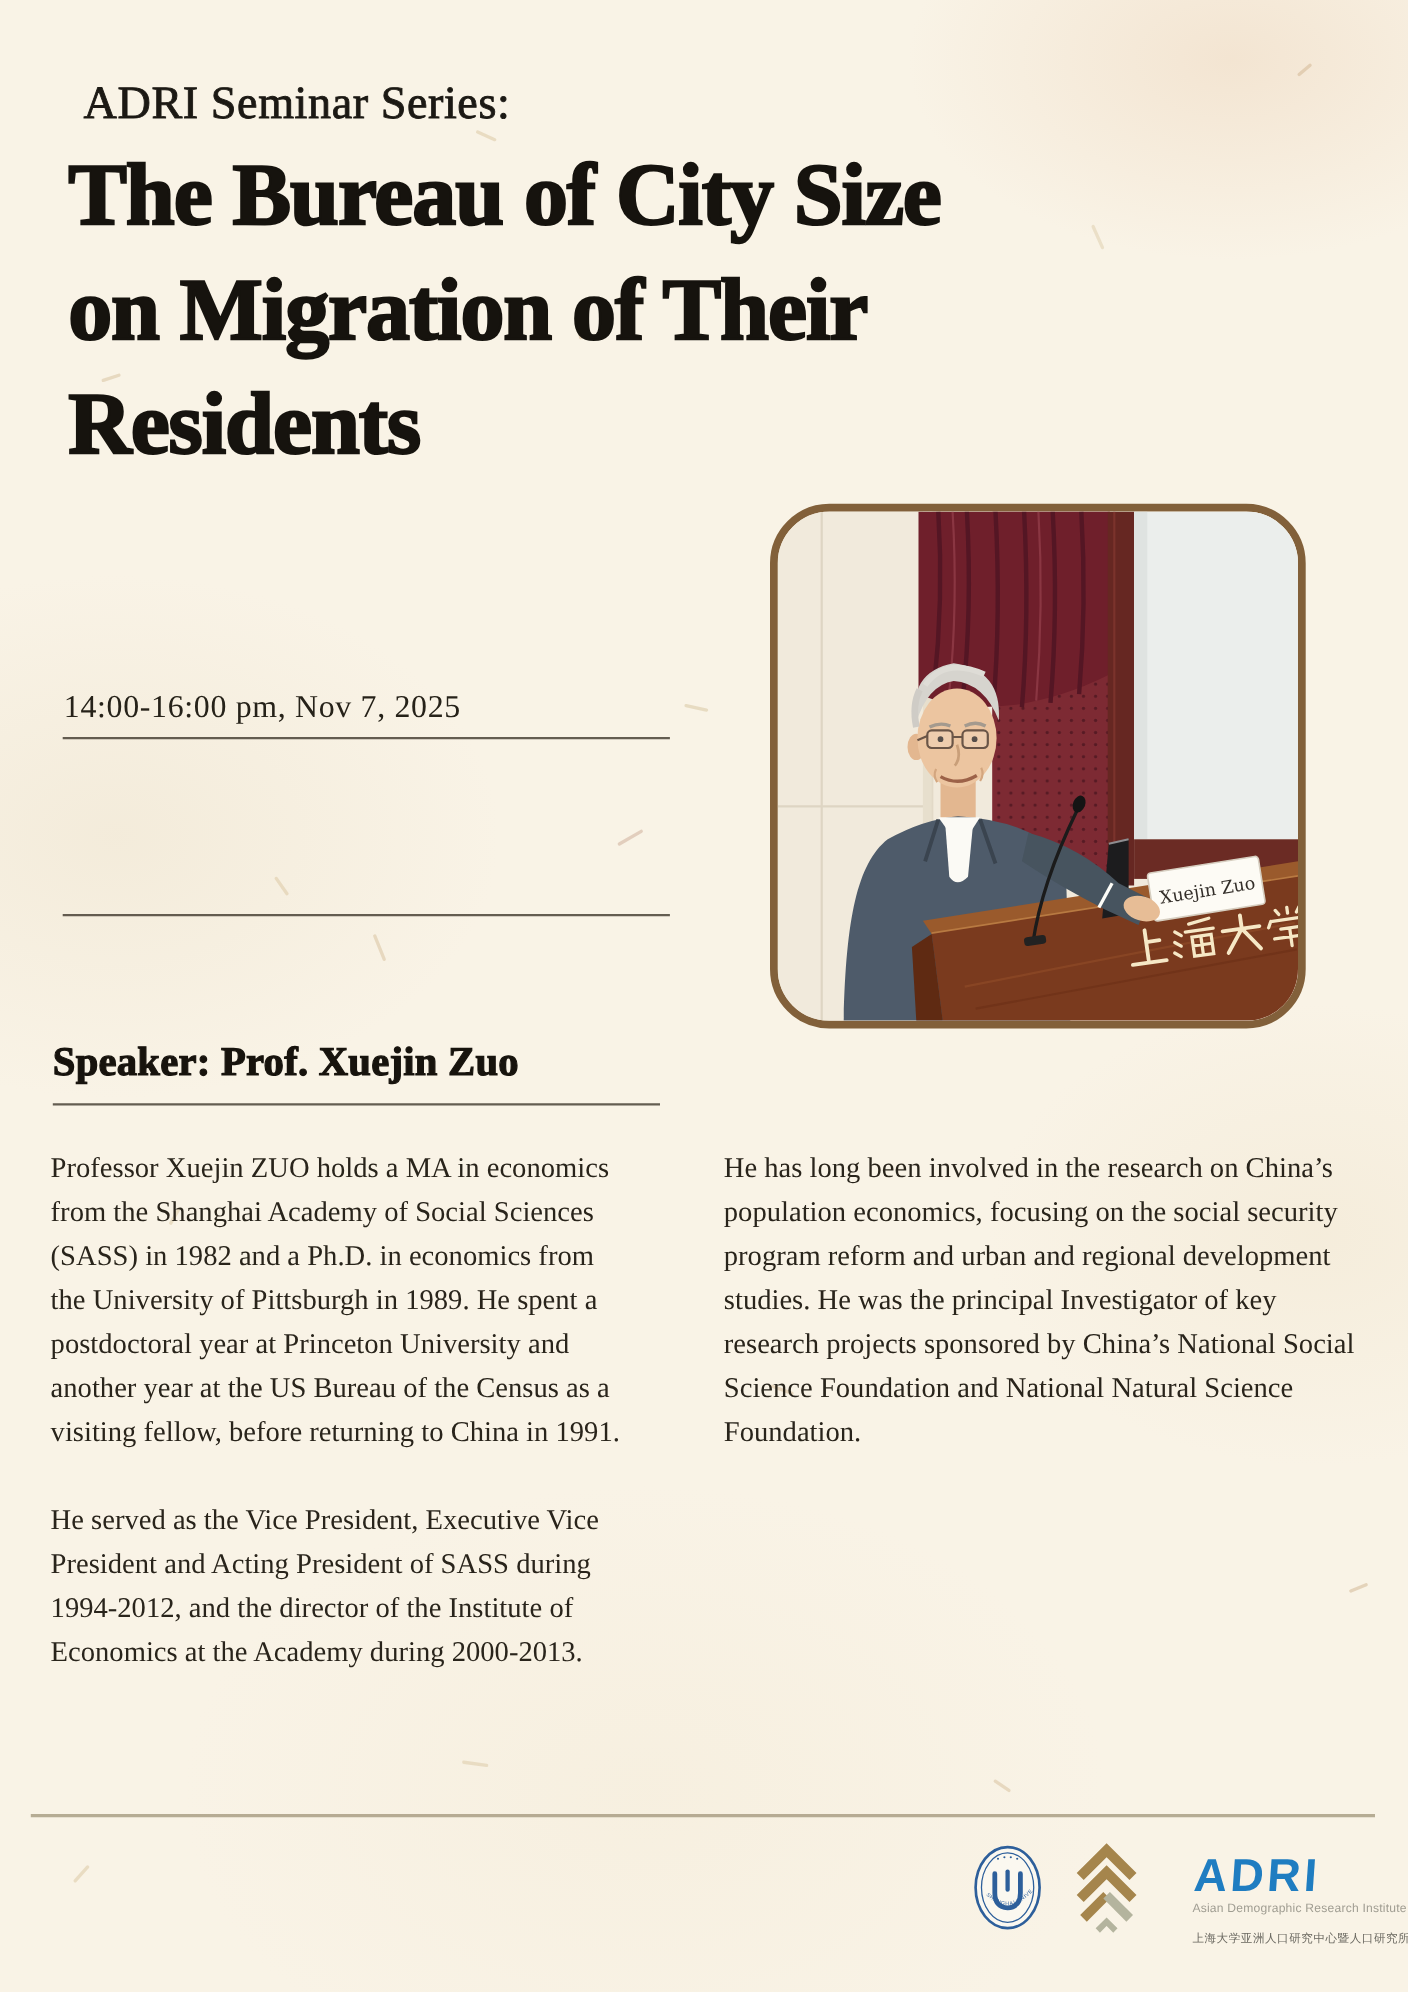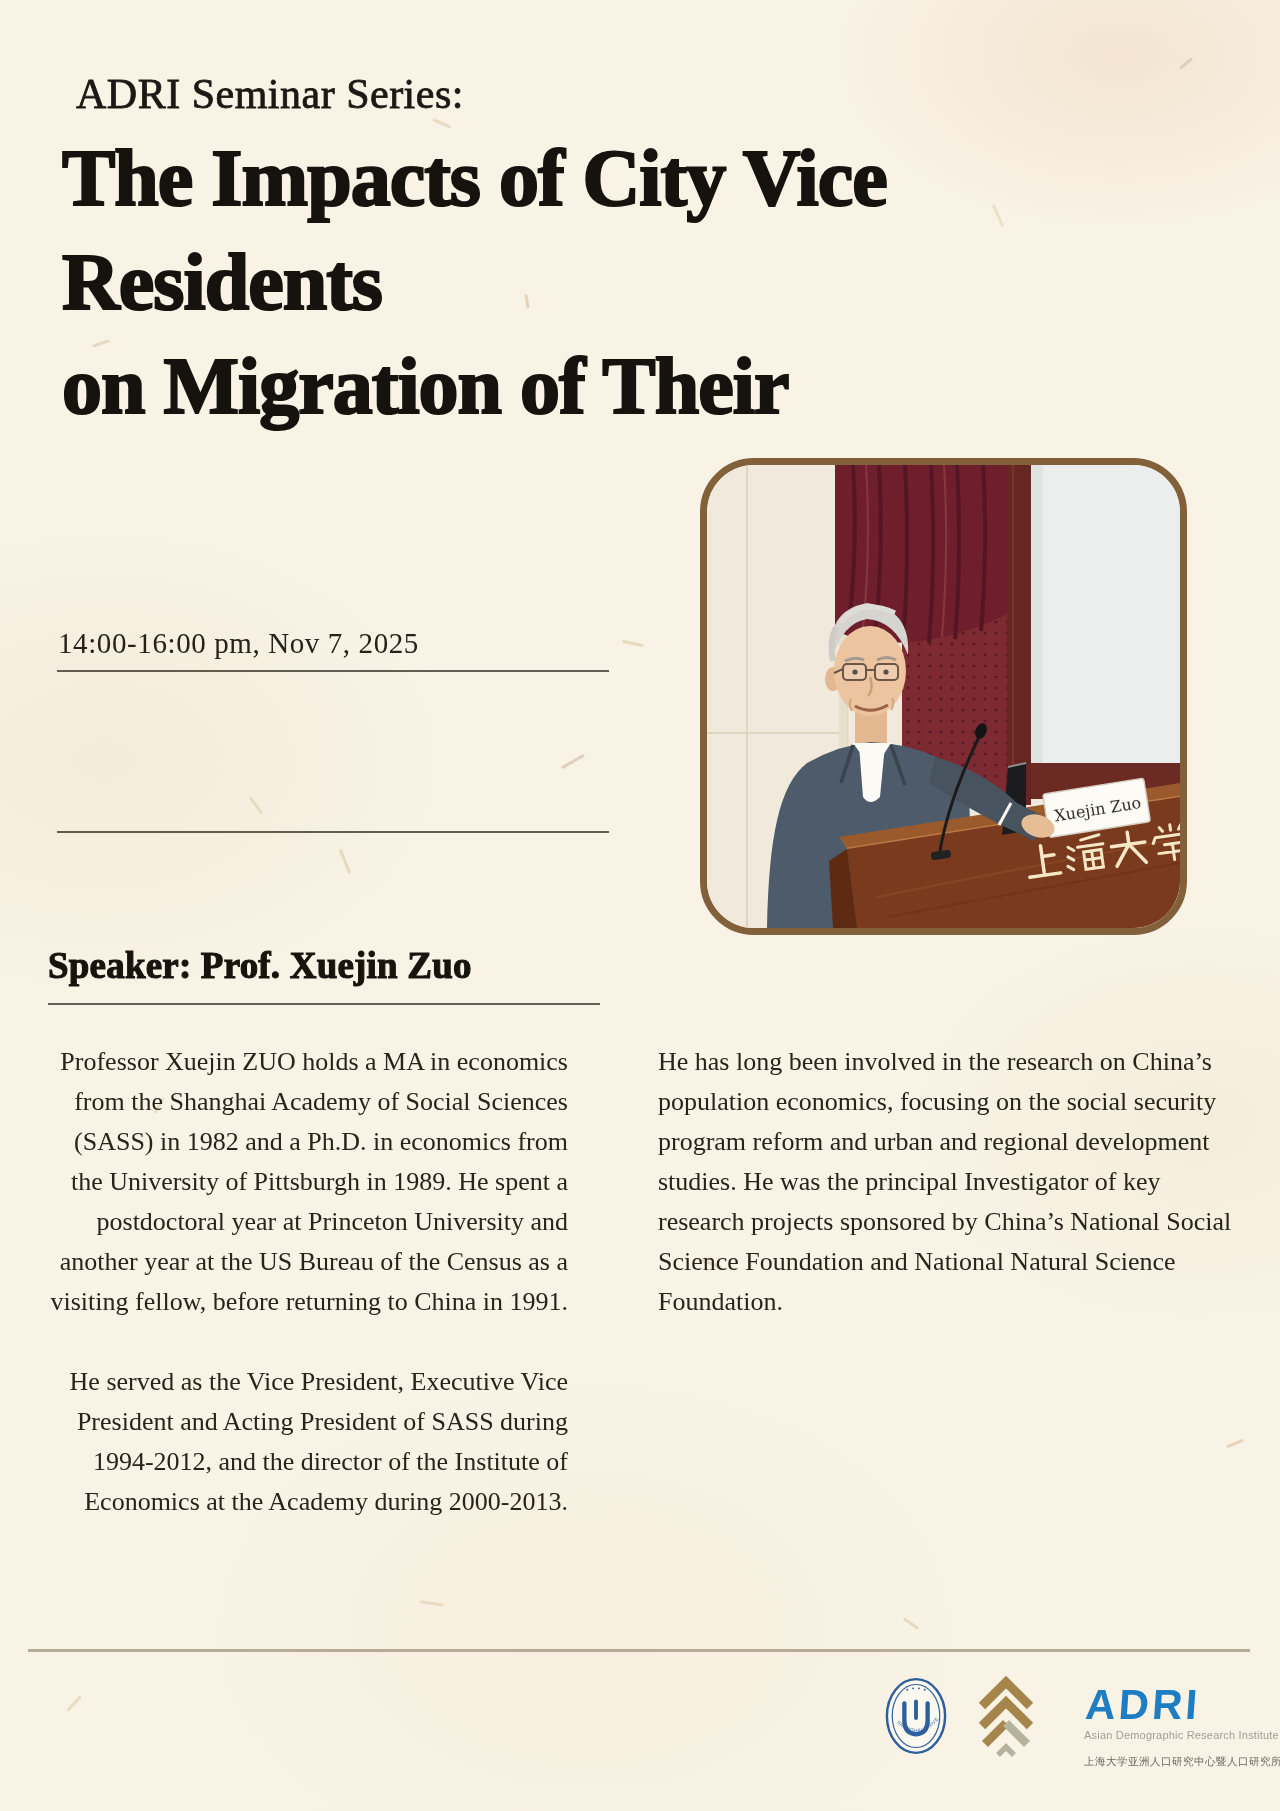--- a/index.html
+++ b/index.html
@@ -24,21 +24,21 @@
   .rule{position:absolute;height:0;border:0;border-top:2px solid rgba(58,50,38,.78);margin:0;}
   .rule-date{left:57px;top:670px;width:552px;}
   .rule-loc{left:57px;top:831px;width:552px;}
   .rule-speaker{left:48px;top:1003px;width:552px;}
   .speaker-heading{position:absolute;left:48px;top:944px;font-size:37px;font-weight:bold;
     color:#17130d;-webkit-text-stroke:1.1px #17130d;letter-spacing:.2px;}
   .photo{position:absolute;left:700px;top:458px;width:473px;height:463px;
     border:7px solid #82603a;border-radius:54px;overflow:hidden;background:#f1eadc;}
   .photo svg{display:block;width:100%;height:100%;}
   .bio{position:absolute;top:1042px;font-size:26px;line-height:40px;color:#29241b;}
-  .bio-left{left:46px;width:522px;text-align:right;}
+  .bio-left{left:46px;width:522px;}
   .bio-right{left:658px;width:582px;}
   .bio p{margin:0 0 40px 0;}
   .rule-footer{left:28px;top:1649px;width:1222px;border-top:3px solid rgba(170,159,133,.85);}
   .logo{position:absolute;}
   .logo-shu{left:884px;top:1676px;}
   .logo-diamond{left:968px;top:1672px;}
   .adri-block{position:absolute;left:1084px;top:1684px;width:180px;font-family:"Liberation Sans",sans-serif;}
   .adri-acronym{font-size:42px;line-height:42px;font-weight:bold;letter-spacing:3px;color:#1f7dc1;
     transform:skewX(-4deg);transform-origin:left bottom;}
   .adri-en{font-size:11px;color:#a09d92;margin-top:3px;letter-spacing:.2px;white-space:nowrap;}
@@ -61,23 +61,23 @@
   <i class="fib" style="left:150px;top:1104px;width:18px;height:3px;background:#dccaa6;transform:rotate(-60deg);"></i>
   <i class="fib" style="left:700px;top:1262px;width:22px;height:3px;background:#d9bf9d;transform:rotate(20deg);"></i>
   <i class="fib" style="left:1226px;top:1442px;width:18px;height:3px;background:#d4b896;transform:rotate(-22deg);"></i>
   <i class="fib" style="left:420px;top:1602px;width:24px;height:3px;background:#ddcba8;transform:rotate(8deg);"></i>
   <i class="fib" style="left:902px;top:1622px;width:18px;height:3px;background:#d8c3a0;transform:rotate(34deg);"></i>
   <i class="fib" style="left:64px;top:1702px;width:20px;height:3px;background:#dcc9a4;transform:rotate(-48deg);"></i>
   <i class="fib" style="left:1160px;top:900px;width:16px;height:3px;background:#c9a089;transform:rotate(42deg);"></i>
 
   <div class="series-label">ADRI Seminar Series:</div>
   <div class="title">
-    <div>The Impacts of City Vice</div>
+    <div>The Bureau of City Size</div>
+    <div>on Migration of Their</div>
     <div>Residents</div>
-    <div>on Migration of Their</div>
   </div>
 
   <div class="datetime">14:00-16:00 pm, Nov 7, 2025</div>
   <hr class="rule rule-date">
   <div class="location">
   </div>
   <hr class="rule rule-loc">
 
   <figure class="photo" style="margin:0;">
     <svg viewBox="0 0 473 463" preserveAspectRatio="none">

